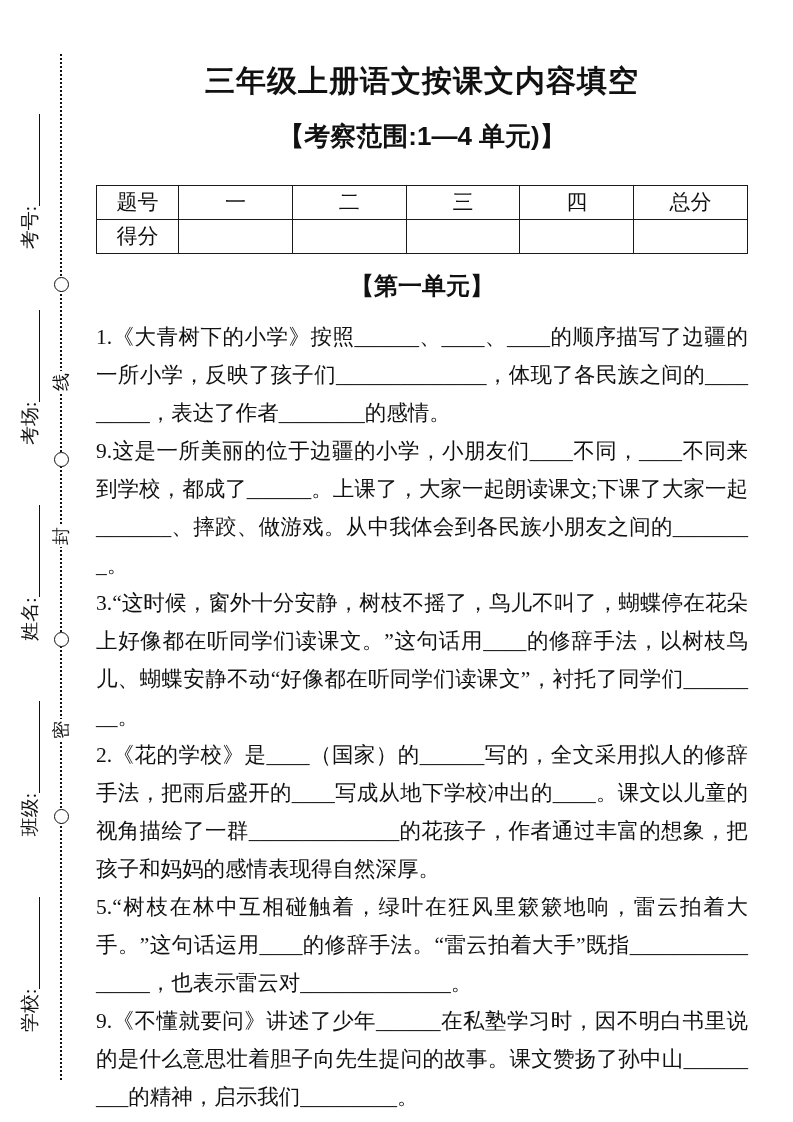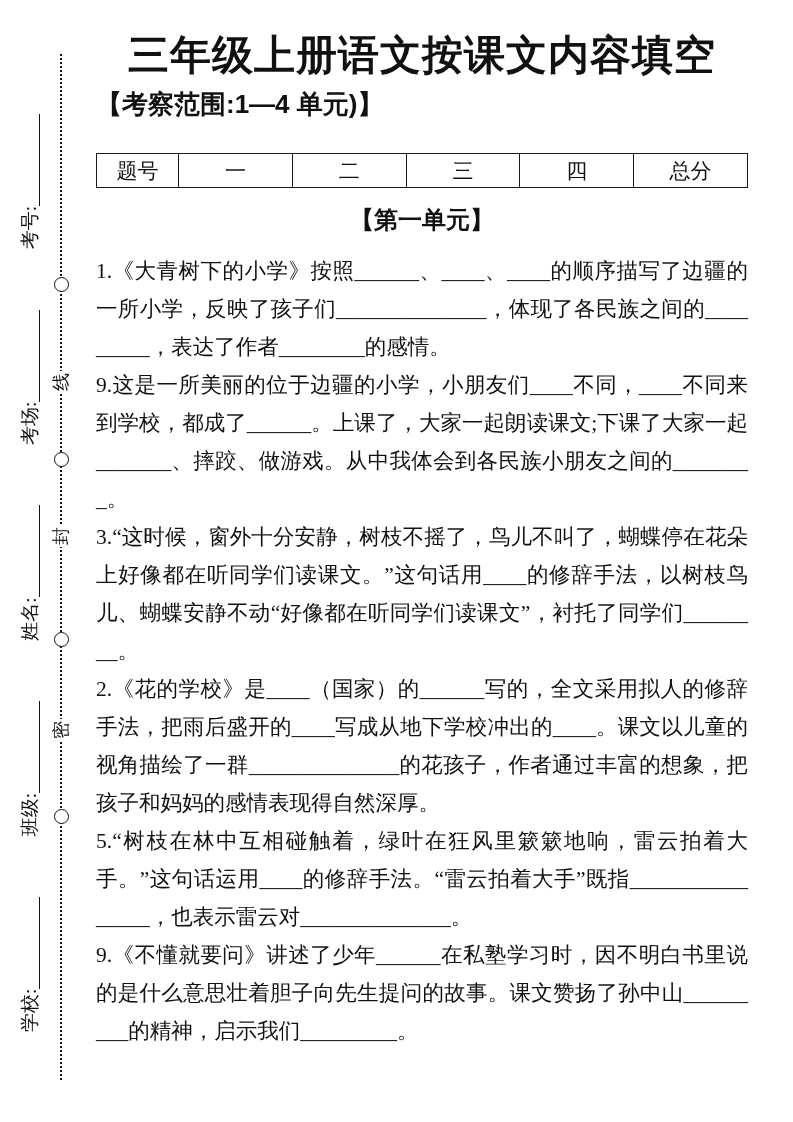--- a/index.html
+++ b/index.html
@@ -66,32 +66,32 @@
   }
 
   
   .content {
     position: absolute;
     left: 96px;
     top: 0;
     width: 652px;
   }
   .title {
-    margin-top: 32px;
+    margin-top: 64px;
     text-align: center;
     font-family: "Liberation Sans", sans-serif;
     font-weight: bold;
-    font-size: 41px;
+    font-size: 30px;
     letter-spacing: 1px;
     line-height: 1.15;
     white-space: nowrap;
   }
   .subtitle {
-    margin-top: 8px;
-    text-align: left;
+    margin-top: 20px;
+    text-align: center;
     font-family: "Liberation Sans", sans-serif;
     font-weight: bold;
     font-size: 26px;
   }
 
   table.score-table {
     width: 100%;
     margin-top: 31px;
     border-collapse: collapse;
     table-layout: fixed;
@@ -174,20 +174,28 @@
       </colgroup>
       <tbody>
         <tr>
           <td>题号</td>
           <td>一</td>
           <td>二</td>
           <td>三</td>
           <td>四</td>
           <td>总分</td>
         </tr>
+        <tr>
+          <td>得分</td>
+          <td></td>
+          <td></td>
+          <td></td>
+          <td></td>
+          <td></td>
+        </tr>
       </tbody>
     </table>
 
     <div class="section-heading">【第一单元】</div>
 
     <div class="questions">
       <p class="question">1.《大青树下的小学》按照______、____、____的顺序描写了边疆的一所小学，反映了孩子们______________，体现了各民族之间的_________，表达了作者________的感情。</p>
       <p class="question">9.这是一所美丽的位于边疆的小学，小朋友们____不同，____不同来到学校，都成了______。上课了，大家一起朗读课文;下课了大家一起_______、摔跤、做游戏。从中我体会到各民族小朋友之间的________。</p>
       <p class="question">3.“这时候，窗外十分安静，树枝不摇了，鸟儿不叫了，蝴蝶停在花朵上好像都在听同学们读课文。”这句话用____的修辞手法，以树枝鸟儿、蝴蝶安静不动“好像都在听同学们读课文”，衬托了同学们________。</p>
       <p class="question">2.《花的学校》是____（国家）的______写的，全文采用拟人的修辞手法，把雨后盛开的____写成从地下学校冲出的____。课文以儿童的视角描绘了一群______________的花孩子，作者通过丰富的想象，把孩子和妈妈的感情表现得自然深厚。</p>

